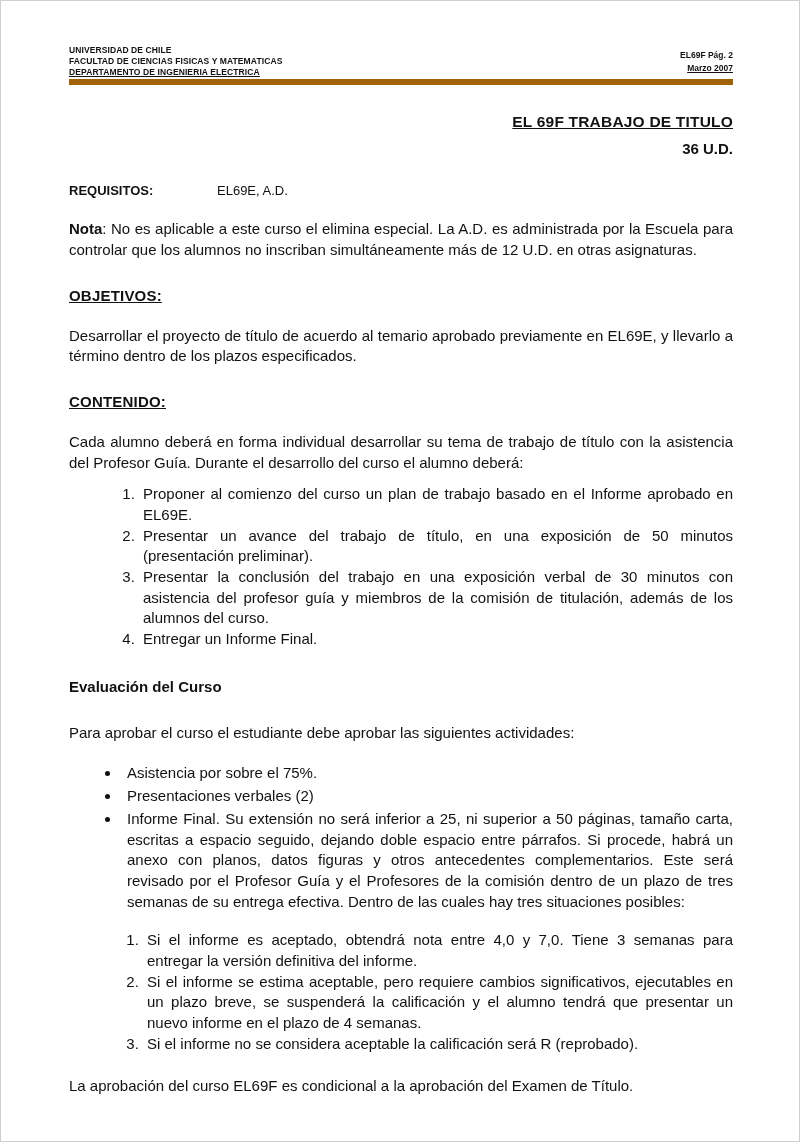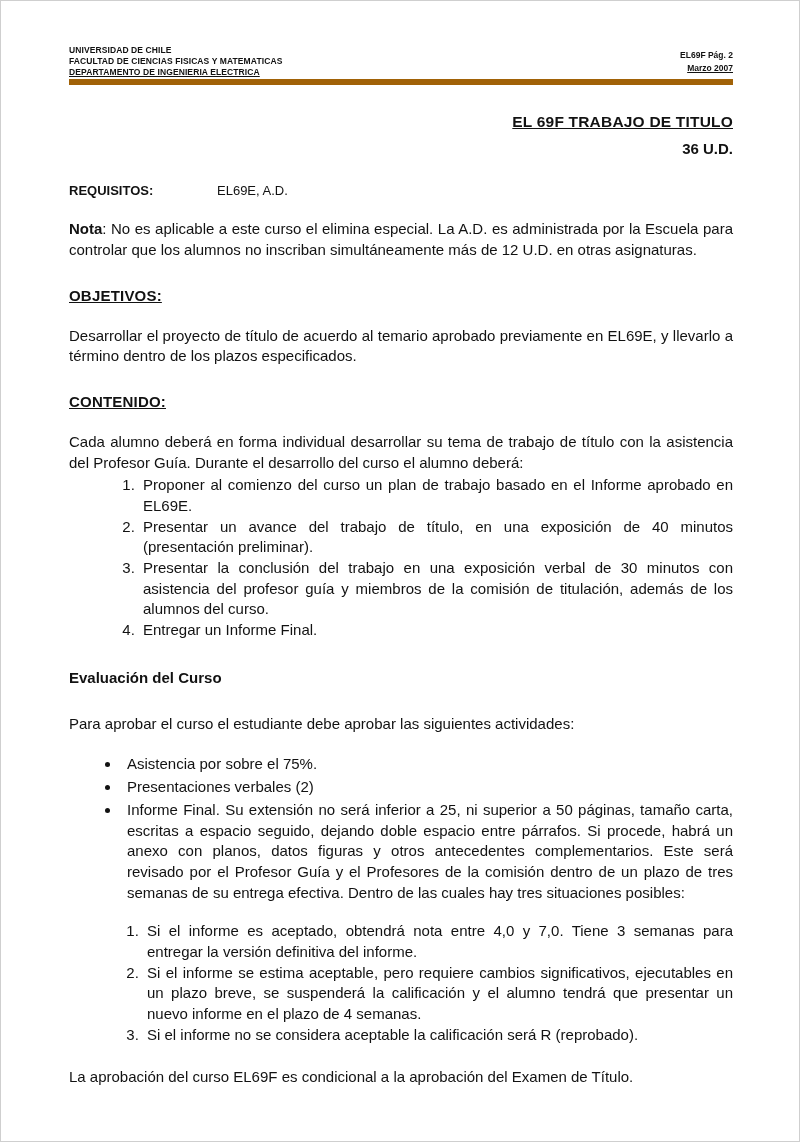--- a/index.html
+++ b/index.html
@@ -46,21 +46,21 @@
   .section-heading {
     font-size: 15px; font-weight: bold; text-decoration: underline;
     margin-top: 26px; letter-spacing: .2px;
   }
   .section-heading-plain {
     font-size: 15px; font-weight: bold; margin-top: 28px;
   }
 
   
   ol.num {
-    margin-top: 2px; margin-left: 48px; padding-left: 22px;
+    margin-top: 11px; margin-left: 48px; padding-left: 22px;
     font-size: 15px; line-height: 1.38;
   }
   ol.num li { text-align: justify; padding-left: 4px; }
   ul.bullets {
     margin-top: 20px; margin-left: 30px; padding-left: 22px;
     font-size: 15px; line-height: 1.38;
   }
   ul.bullets li { text-align: justify; padding-left: 6px; margin-bottom: 2px; }
   ol.num.nested { margin-top: 18px; margin-left: 54px; padding-left: 20px; }
 </style>
@@ -96,21 +96,21 @@
   <p class="para mt-sm"><b>Nota</b><span>: No es aplicable a este curso el elimina especial. La A.D. es administrada por la Escuela para controlar que los alumnos no inscriban simultáneamente más de 12 U.D. en otras asignaturas.</span></p>
 
   <div class="section-heading">OBJETIVOS:</div>
   <p class="para mt-md">Desarrollar el proyecto de título de acuerdo al temario aprobado previamente en EL69E, y llevarlo a término dentro de los plazos especificados.</p>
 
   <div class="section-heading">CONTENIDO:</div>
   <p class="para mt-md">Cada alumno deberá en forma individual desarrollar su tema de trabajo de título con la asistencia del Profesor Guía. Durante el desarrollo del curso el alumno deberá:</p>
 
   <ol class="num">
     <li>Proponer al comienzo del curso un plan de trabajo basado en el Informe aprobado en EL69E.</li>
-    <li>Presentar un avance del trabajo de título, en una exposición de 40 minutos (presentación preliminar).</li>
+    <li>Presentar un avance del trabajo de título, en una exposición de 50 minutos (presentación preliminar).</li>
     <li>Presentar la conclusión del trabajo en una exposición verbal de 30 minutos con asistencia del profesor guía y miembros de la comisión de titulación, además de los alumnos del curso.</li>
     <li>Entregar un Informe Final.</li>
   </ol>
 
   <div class="section-heading-plain">Evaluación del Curso</div>
   <p class="para mt-lg">Para aprobar el curso el estudiante debe aprobar las siguientes actividades:</p>
 
   <ul class="bullets">
     <li>Asistencia por sobre el 75%.</li>
     <li>Presentaciones verbales (2)</li>

